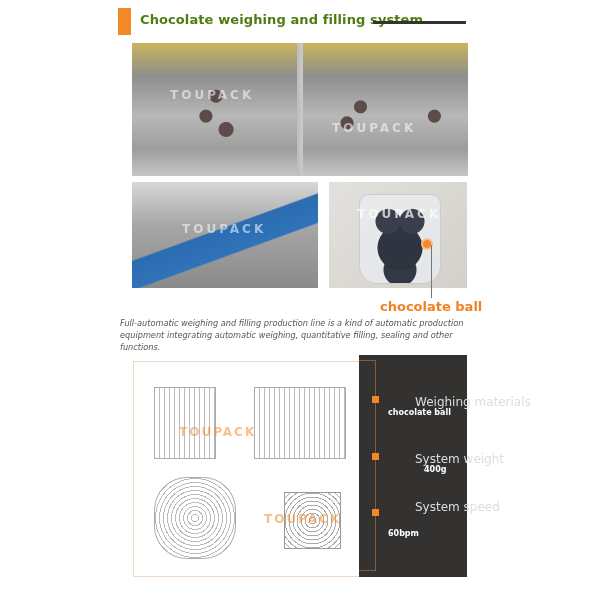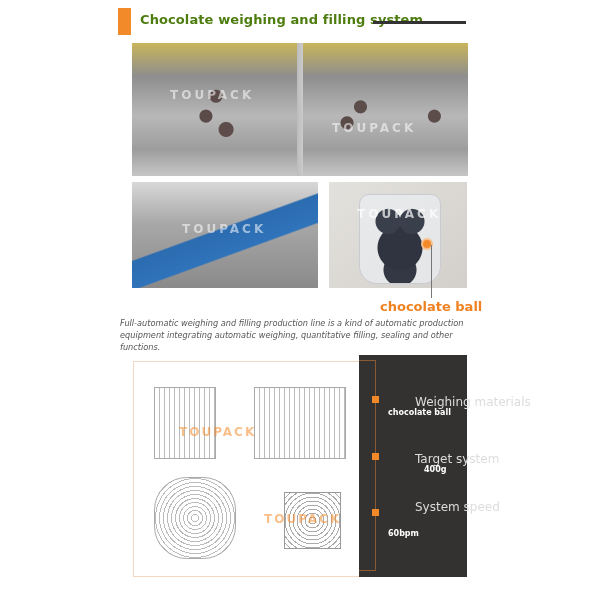--- a/index.html
+++ b/index.html
@@ -100,19 +100,19 @@
 <div class="abs panel">
   <div class="abs tl-top"></div>
   <div class="abs timeline"></div>
   <div class="abs tl-bot"></div>
 
   <div class="abs spec-dot" style="top:41px;"></div>
   <div class="abs spec-label" style="top:40px;">Weighing materials</div>
   <div class="abs spec-value" style="top:53px;">chocolate ball</div>
 
   <div class="abs spec-dot" style="top:98px;"></div>
-  <div class="abs spec-label" style="top:97px;">Target system</div>
+  <div class="abs spec-label" style="top:97px;">System weight</div>
   <div class="abs spec-value" style="top:110px;padding-left:36px;">400g</div>
 
   <div class="abs spec-dot" style="top:154px;"></div>
   <div class="abs spec-label" style="top:145px;">System speed</div>
   <div class="abs spec-value" style="top:174px;">60bpm</div>
 </div>
 
 </body></html>

